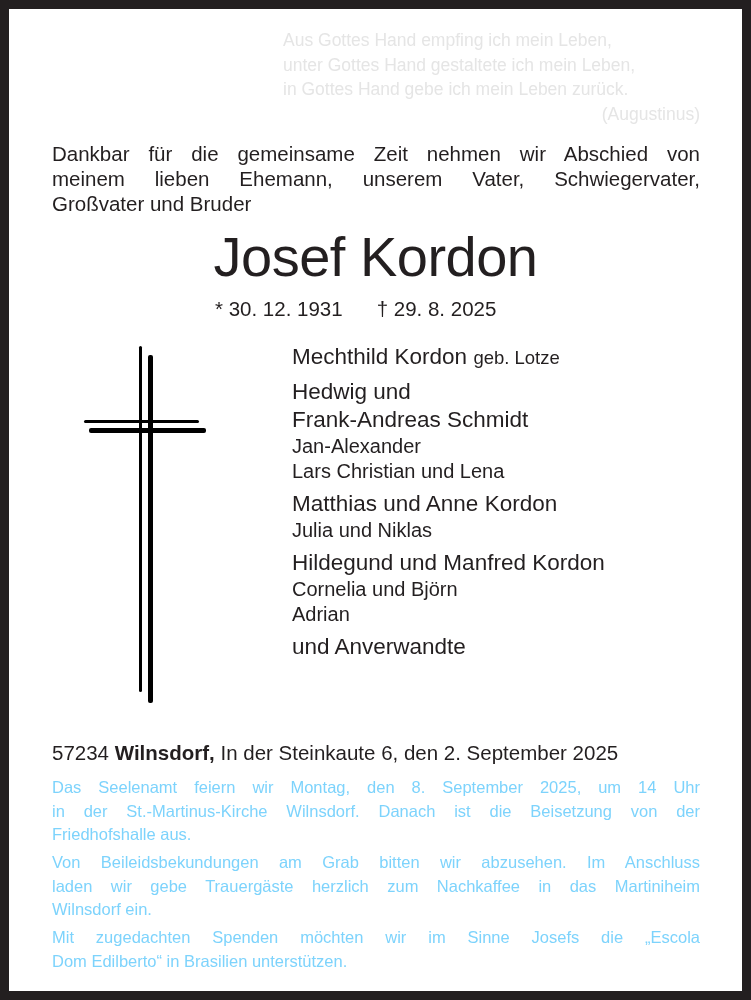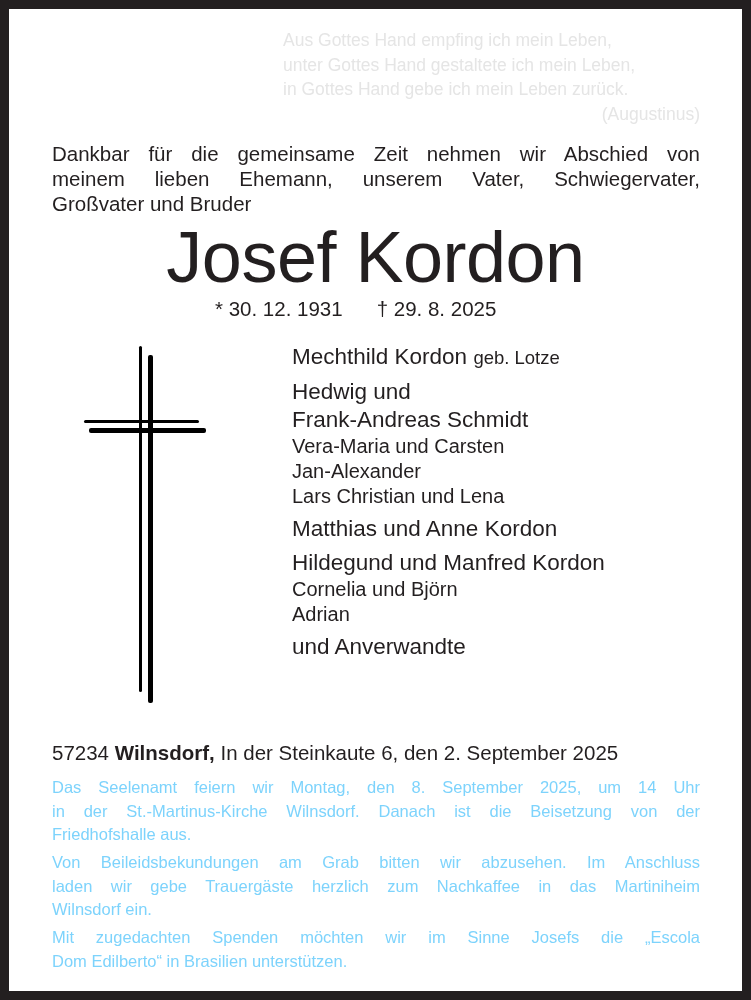--- a/index.html
+++ b/index.html
@@ -27,21 +27,21 @@
     .intro {
       position: absolute; left: 52px; top: 141px; width: 648px;
       font-size: 20.5px; line-height: 25px;
       text-align: justify; text-align-last: left;
     }
     .intro .line { display: block; }
     .intro .line.just { text-align: justify; text-align-last: justify; }
 
     .name {
       position: absolute; left: 0; top: 222px; width: 751px;
-      text-align: center; font-size: 72px; line-height: 70px;
+      text-align: center; font-size: 56px; line-height: 70px;
       font-weight: 300; letter-spacing: -0.5px;
     }
     .dates {
       position: absolute; left: 215px; top: 296px;
       font-size: 20.5px; line-height: 26px;
     }
     .dates .death { margin-left: 34px; }
 
     .cross { position: absolute; left: 0; top: 0; width: 751px; height: 1000px; pointer-events: none; }
     .bar { position: absolute; background: #000; border-radius: 2px; }
@@ -95,24 +95,24 @@
   <div class="bar" style="left:139px; top:346px; width:2.5px; height:346px;"></div>
   <div class="bar" style="left:148px; top:355px; width:5px; height:348px;"></div>
   <div class="bar" style="left:84px; top:420px; width:115px; height:2.5px;"></div>
   <div class="bar" style="left:89px; top:428px; width:117px; height:5px;"></div>
 </div>
 
 <div class="family">
   <span class="row big"><span>Mechthild Kordon</span> <span class="geb">geb. Lotze</span></span>
   <span class="row big gap">Hedwig und</span>
   <span class="row big">Frank-Andreas Schmidt</span>
-  <span class="row small">Vera-Maria und Carsten</span>
   <span class="row small">Jan-Alexander</span>
   <span class="row small">Lars Christian und Lena</span>
   <span class="row big gap">Matthias und Anne Kordon</span>
+  <span class="row small">Julia und Niklas</span>
   <span class="row big gap">Hildegund und Manfred Kordon</span>
   <span class="row small">Cornelia und Björn</span>
   <span class="row small">Adrian</span>
   <span class="row big gap">und Anverwandte</span>
 </div>
 
 <div class="footer-head">
   <span>57234</span>
   <span class="city">Wilnsdorf,</span>
   <span>In der Steinkaute 6, den 2. September 2025</span>

